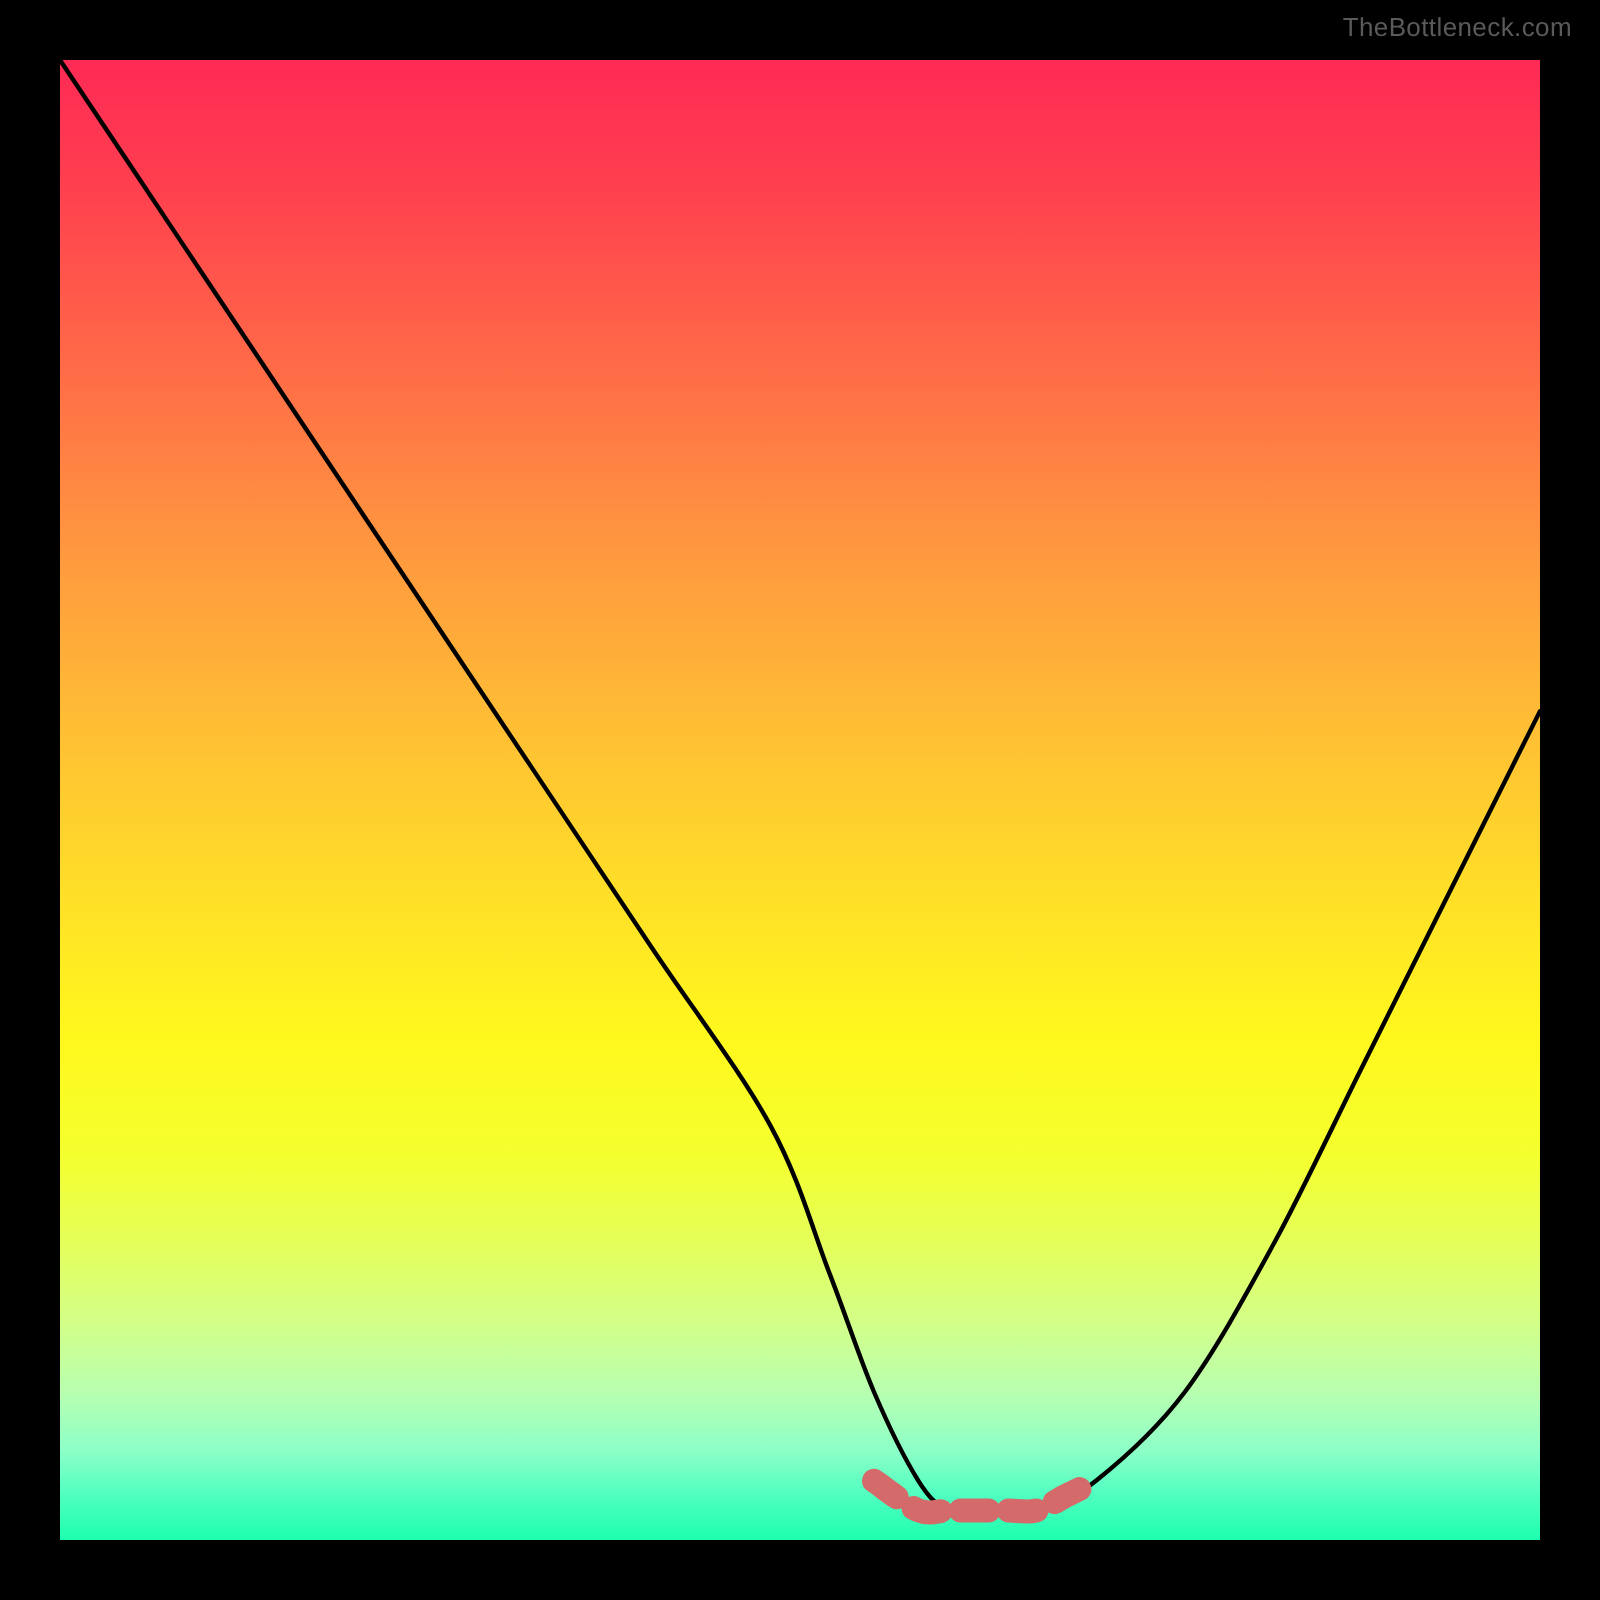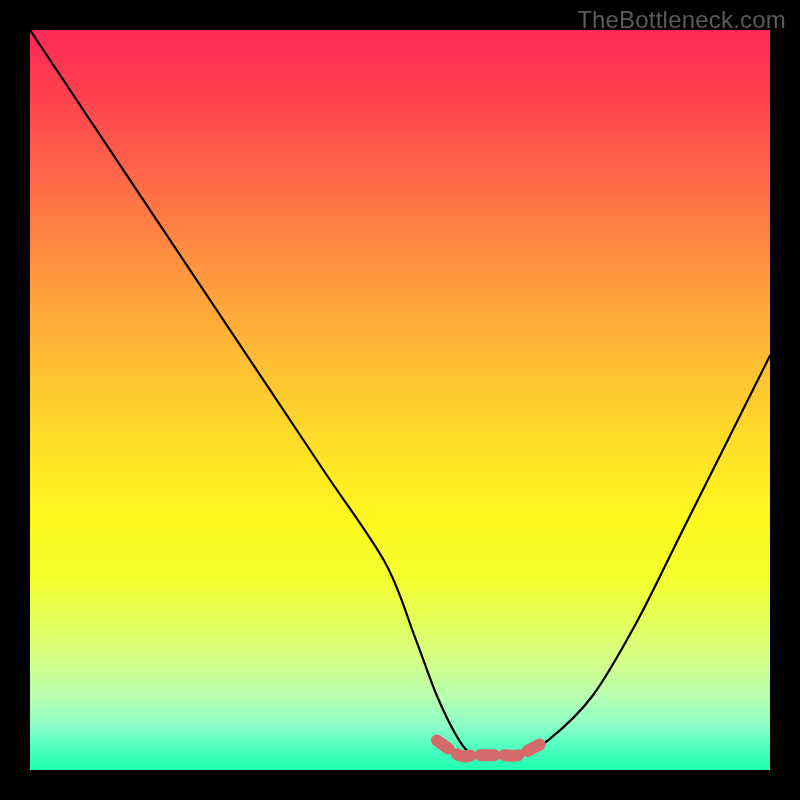--- a/index.html
+++ b/index.html
@@ -14,21 +14,21 @@
     position: relative;
     width: 800px;
     height: 800px;
     background: #000;
   }
   .watermark {
     position: absolute;
     top: 6px;
     right: 14px;
     font-family: Arial, Helvetica, sans-serif;
-    font-size: 24px;
+    font-size: 13px;
     font-weight: 400;
     color: #5a5a5a;
     letter-spacing: 0.2px;
     z-index: 10;
   }
   .plot {
     position: absolute;
     left: 30px;
     top: 30px;
     width: 740px;

